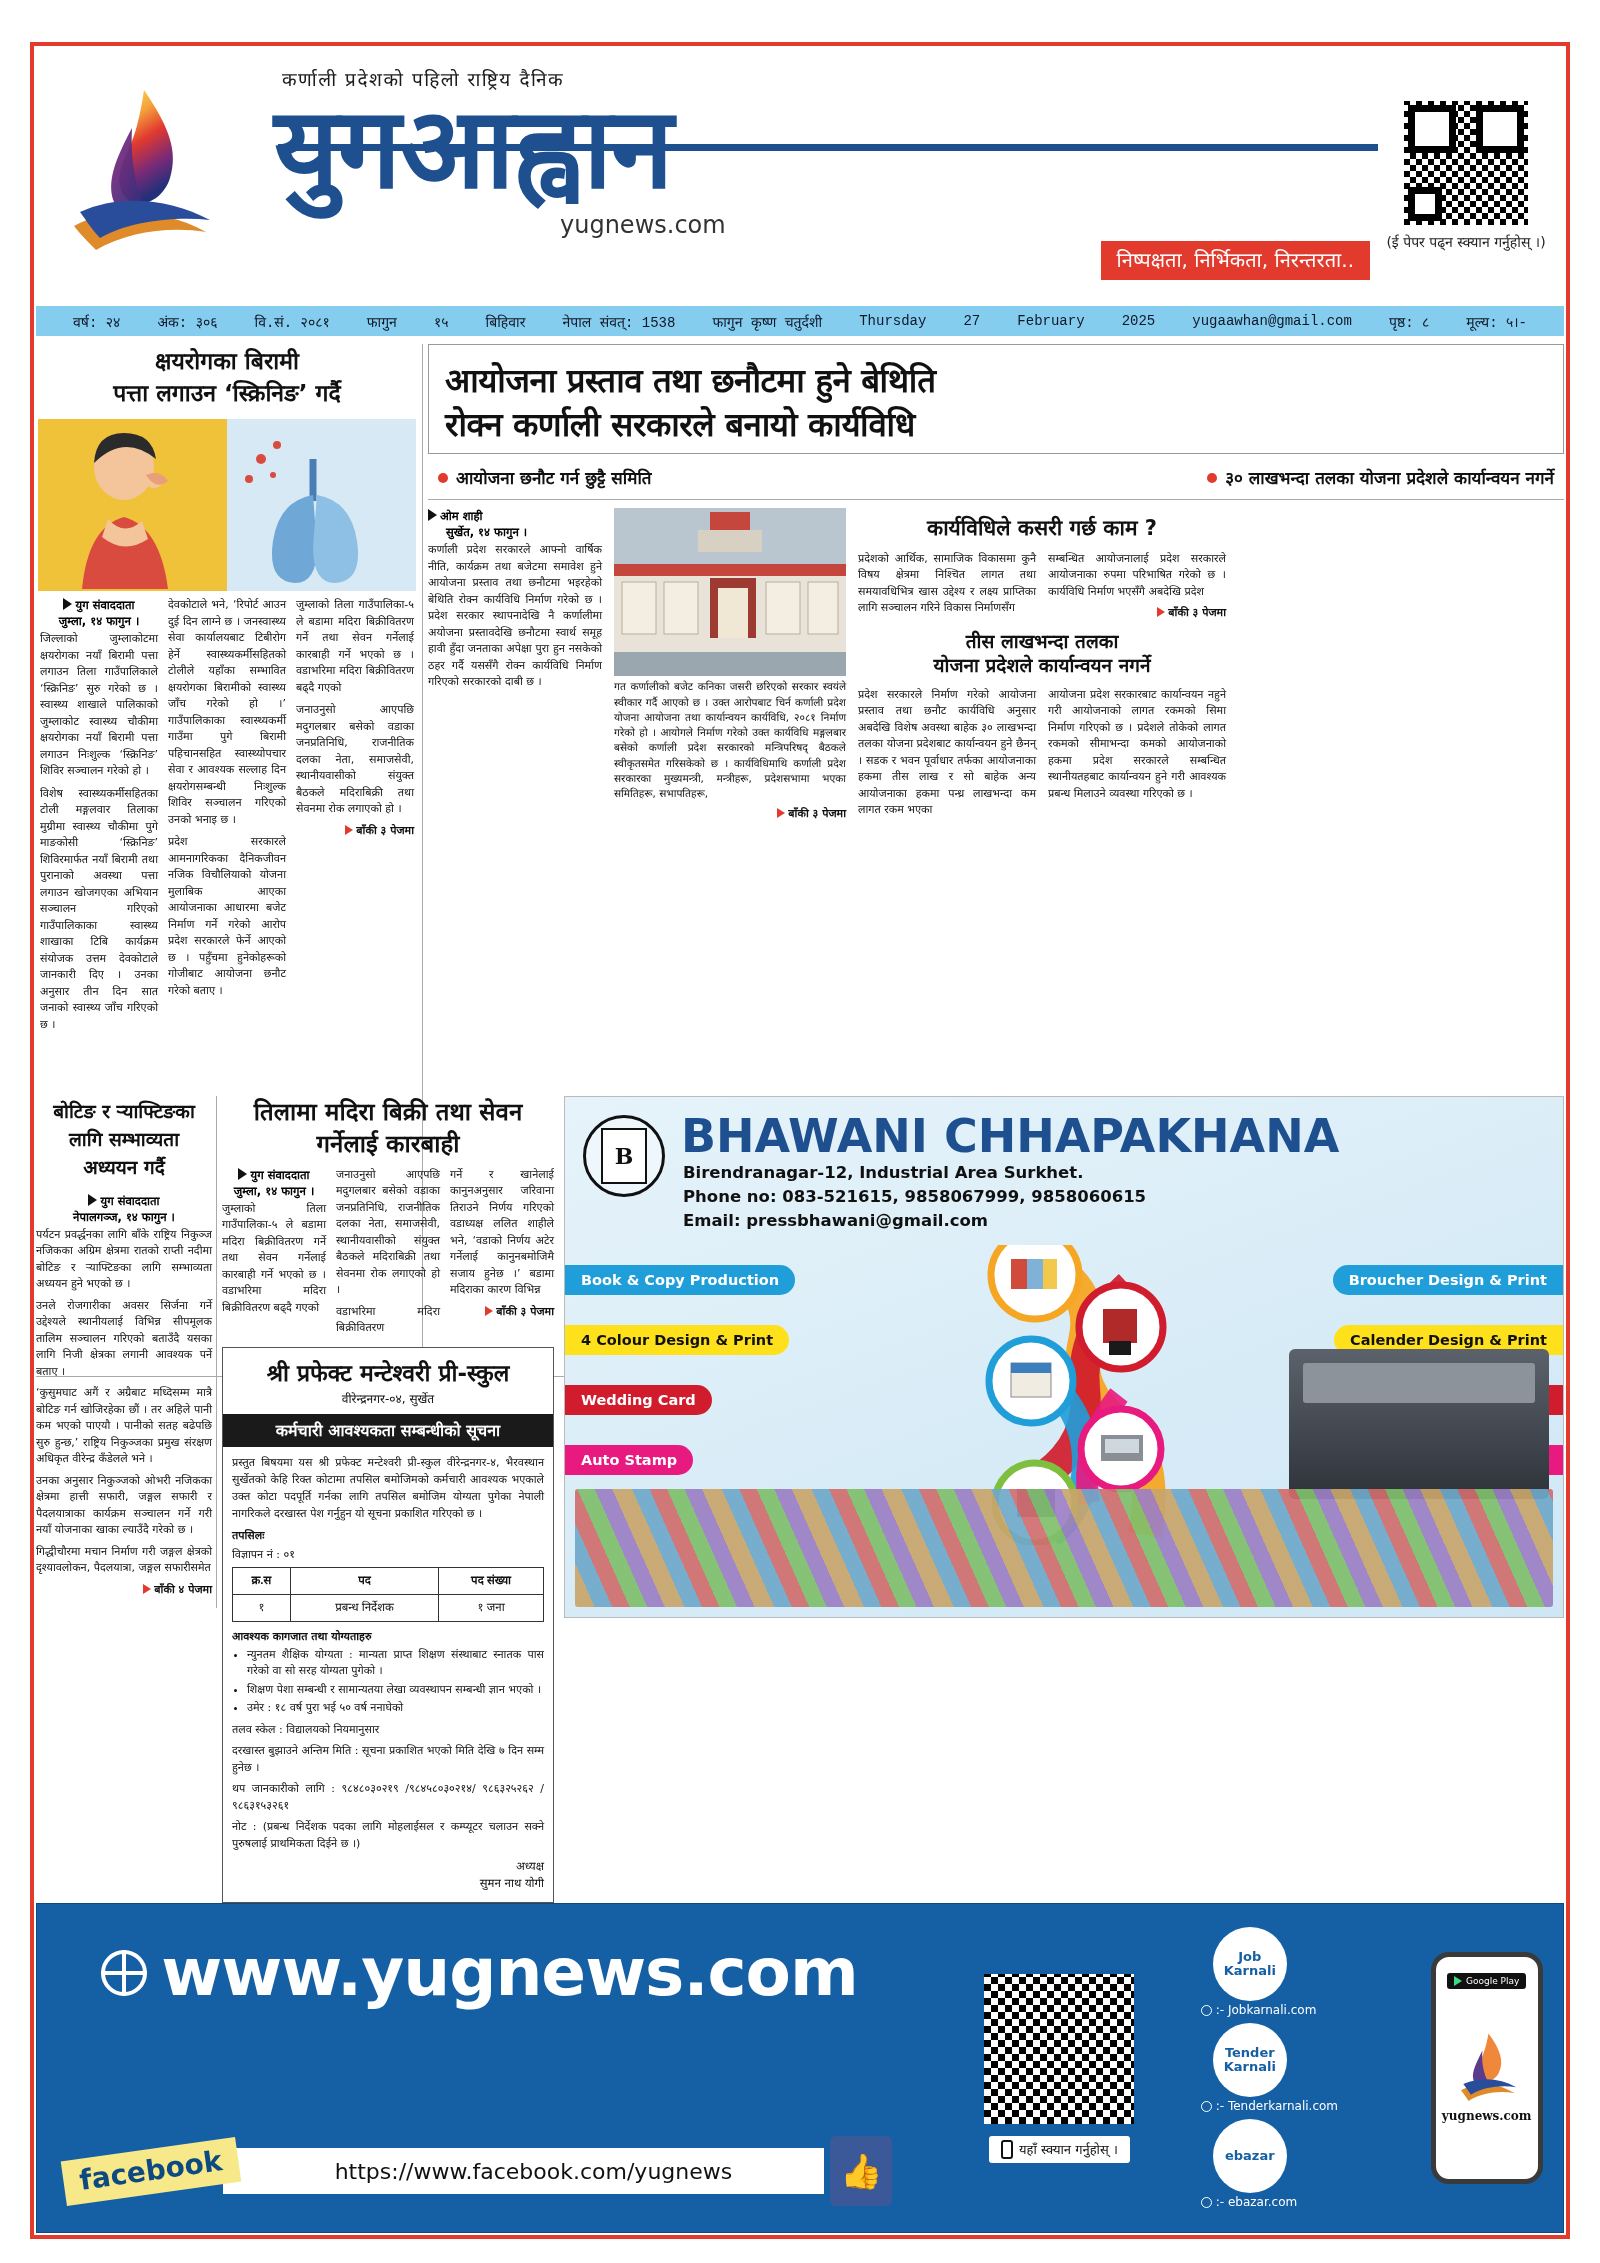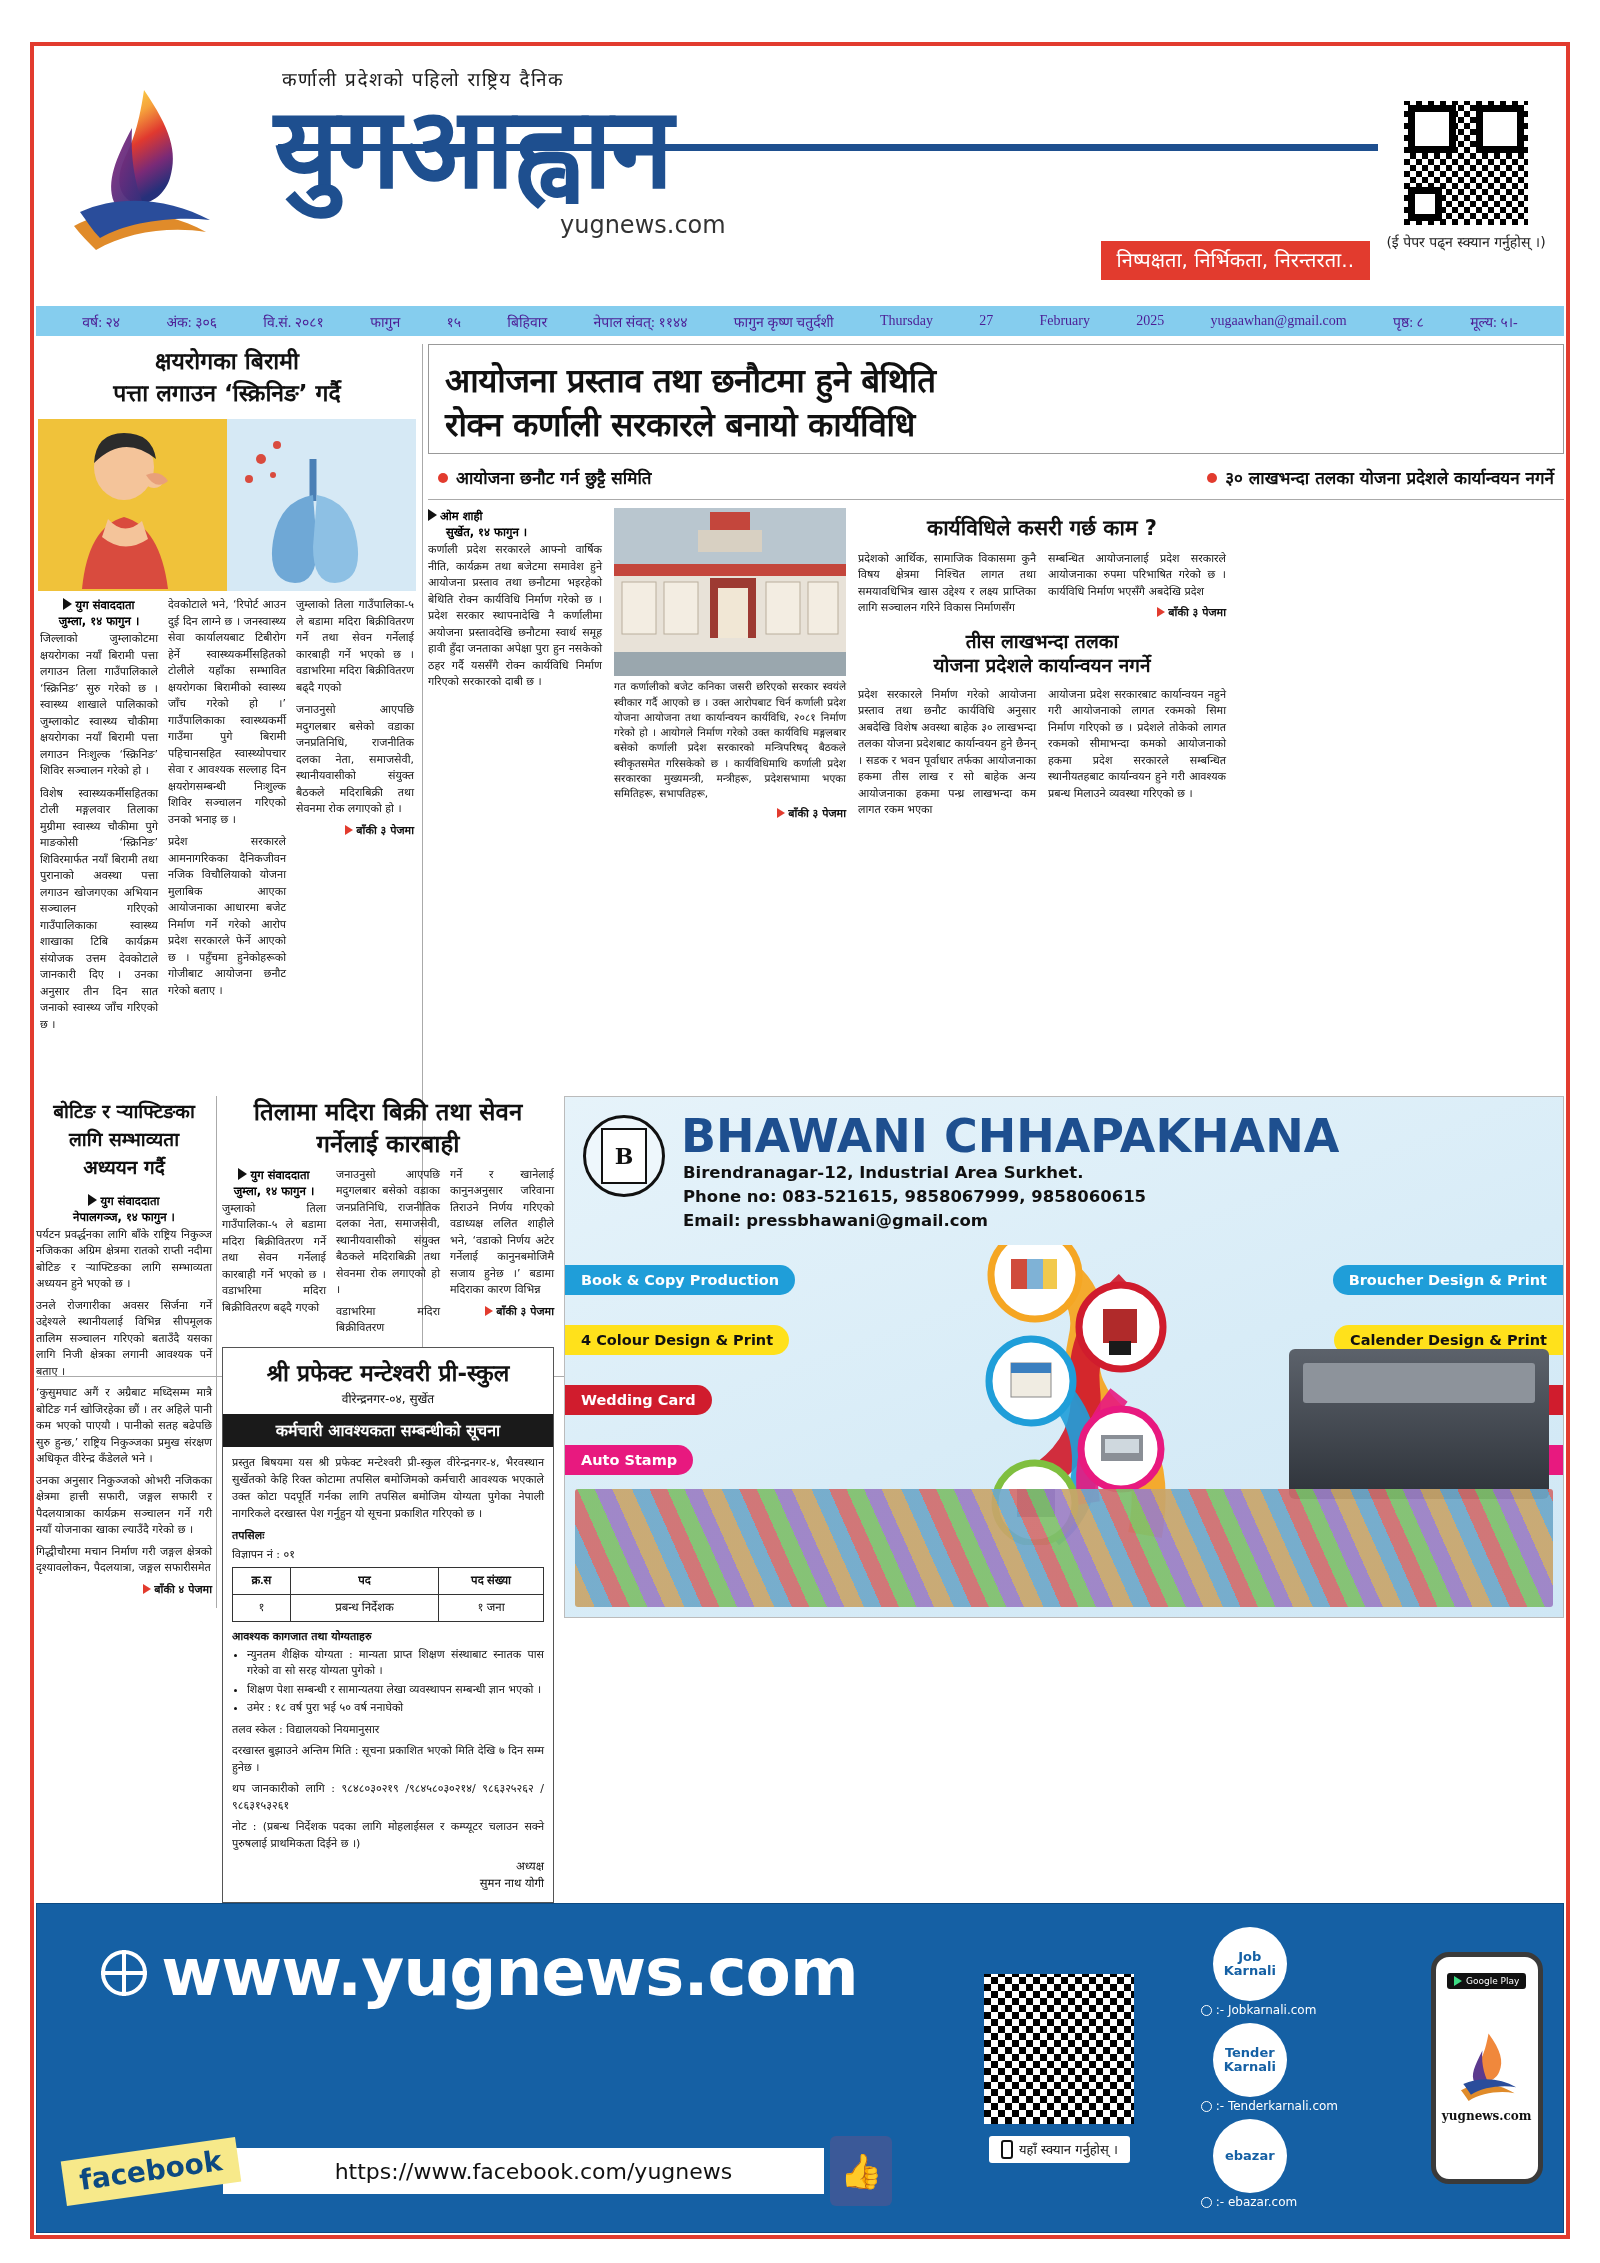--- a/index.html
+++ b/index.html
@@ -90,21 +90,21 @@
   }
   .qr-note {
     font-size: 14px; color: #222; margin-top: 3px;
     font-family: "DejaVu Sans", sans-serif;
   }
 
   
   .infobar {
     position: absolute; top: 306px; left: 36px; right: 36px; height: 30px;
     background: #85cdee; display: flex; align-items: center;
-    font-family: Liberation Serif, serif; font-size: 14px; color: #4c1d95;
+    font-family: Liberation Mono, monospace; font-size: 14px; color: #0f172a;
   }
   .infobar span { padding: 0 0; white-space: nowrap; }
   .infobar .sp { flex: 1 1 auto; }
 
   
   .content {
     position: absolute; top: 344px; left: 36px; right: 36px; bottom: 30px;
   }
   .rule-v { position: absolute; width: 1px; background: #aaa; }
   .rule-h { position: absolute; height: 1px; background: #aaa; }
@@ -484,21 +484,21 @@
     <span>अंक: ३०६</span>
       <div class="sp"></div>
     <span>वि.सं. २०८१</span>
       <div class="sp"></div>
     <span>फागुन</span>
       <div class="sp"></div>
     <span>१५</span>
       <div class="sp"></div>
     <span>बिहिवार</span>
       <div class="sp"></div>
-    <span>नेपाल संवत्: ११४४</span>
+    <span>नेपाल संवत्: 1538</span>
       <div class="sp"></div>
     <span>फागुन कृष्ण चतुर्दशी</span>
       <div class="sp"></div>
     <span>Thursday</span>
       <div class="sp"></div>
     <span>27</span>
       <div class="sp"></div>
     <span>February</span>
       <div class="sp"></div>
     <span>2025</span>

